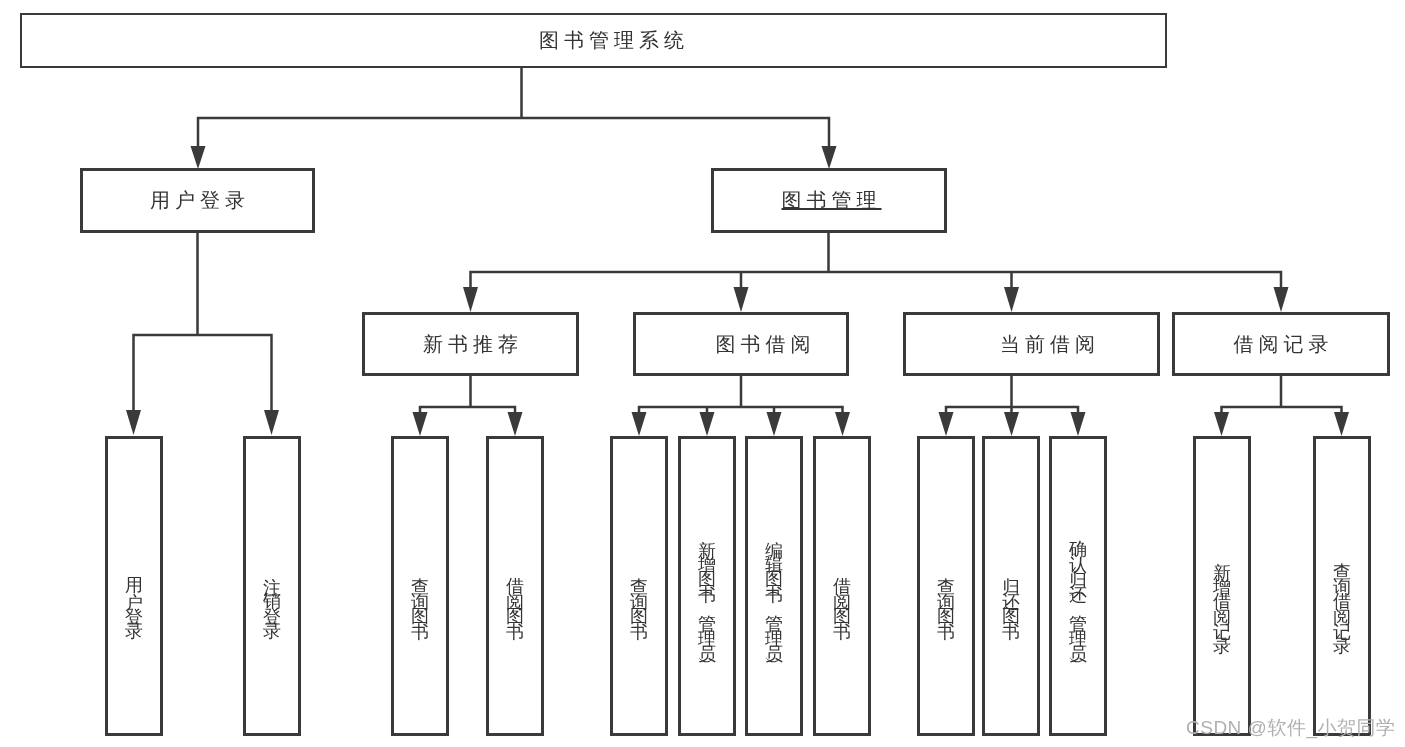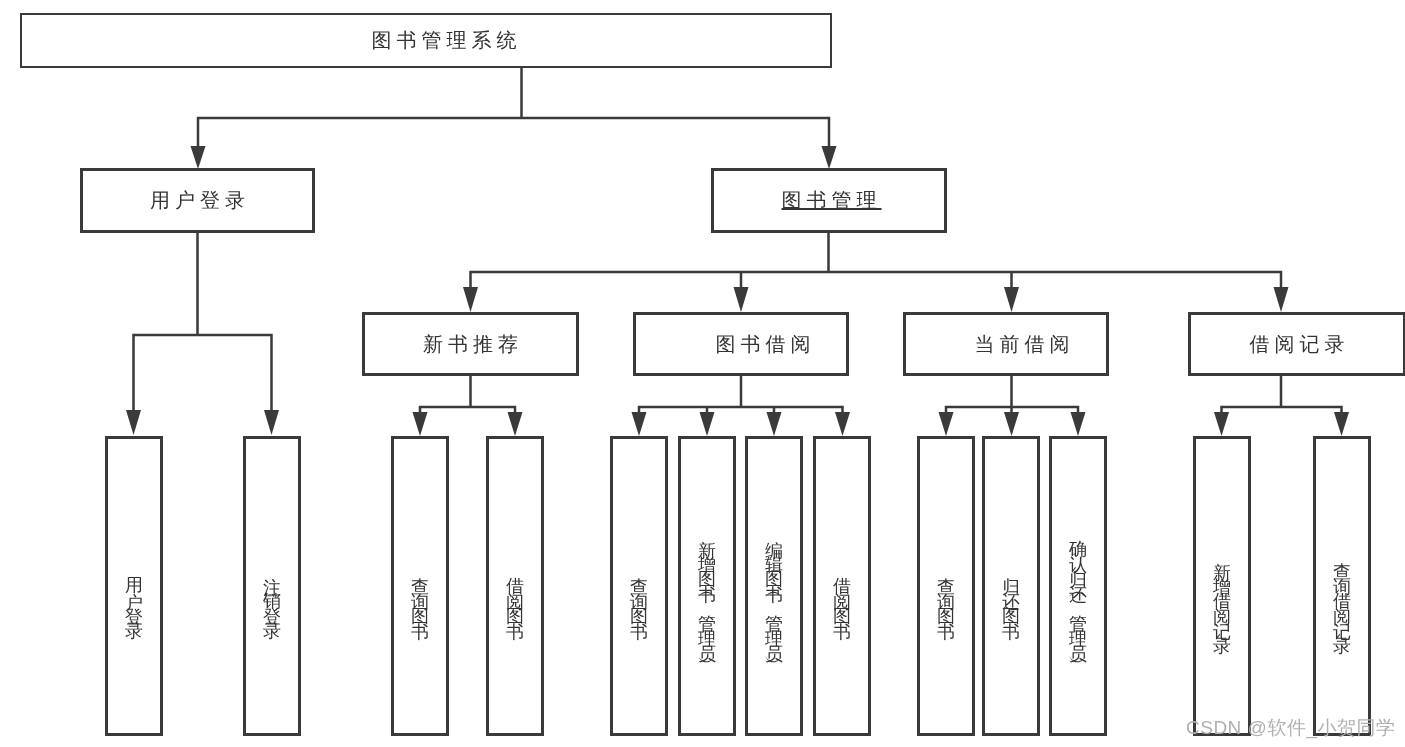--- a/index.html
+++ b/index.html
@@ -76,29 +76,29 @@
     <path d="M1011.5 376 V407 M946 407 H1078 M946 407 V414 M1011.5 407 V414 M1078 407 V414"></path>
     <polygon points="938.5,412 953.5,412 946,436"></polygon>
     <polygon points="1004,412 1019,412 1011.5,436"></polygon>
     <polygon points="1070.5,412 1085.5,412 1078,436"></polygon>
 
     <path d="M1281 376 V407 M1221.5 407 H1341.5 M1221.5 407 V414 M1341.5 407 V414"></path>
     <polygon points="1214,412 1229,412 1221.5,436"></polygon>
     <polygon points="1334,412 1349,412 1341.5,436"></polygon>
   </svg>
 
-  <div class="node root" style="left:20px;top:13px;width:812px;height:55px;padding-left:36px;">图书管理系统</div>
+  <div class="node root" style="left:20px;top:13px;width:1147px;height:55px;padding-left:36px;">图书管理系统</div>
 
   <div class="node" style="left:80px;top:168px;width:235px;height:65px;">用户登录</div>
   <div class="node" style="left:711px;top:168px;width:236px;height:65px;text-decoration:underline;">图书管理</div>
 
   <div class="node" style="left:362px;top:312px;width:217px;height:64px;">新书推荐</div>
   <div class="node" style="left:633px;top:312px;width:216px;height:64px;padding-left:44px;">图书借阅</div>
-  <div class="node" style="left:903px;top:312px;width:206px;height:64px;padding-left:32px;">当前借阅</div>
-  <div class="node" style="left:1172px;top:312px;width:218px;height:64px;margin-left:16px;">借阅记录</div>
+  <div class="node" style="left:903px;top:312px;width:257px;height:64px;padding-left:32px;">当前借阅</div>
+  <div class="node" style="left:1172px;top:312px;width:218px;height:64px;">借阅记录</div>
 
   <div class="vnode" style="left:105px;top:436px;width:58px;height:300px;">
     <span>用户登录</span>
     </div>
   <div class="vnode" style="left:243px;top:436px;width:58px;height:300px;">
     <span>注销登录</span>
     </div>
 
   <div class="vnode" style="left:391px;top:436px;width:58px;height:300px;">
     <span>查询图书</span>

